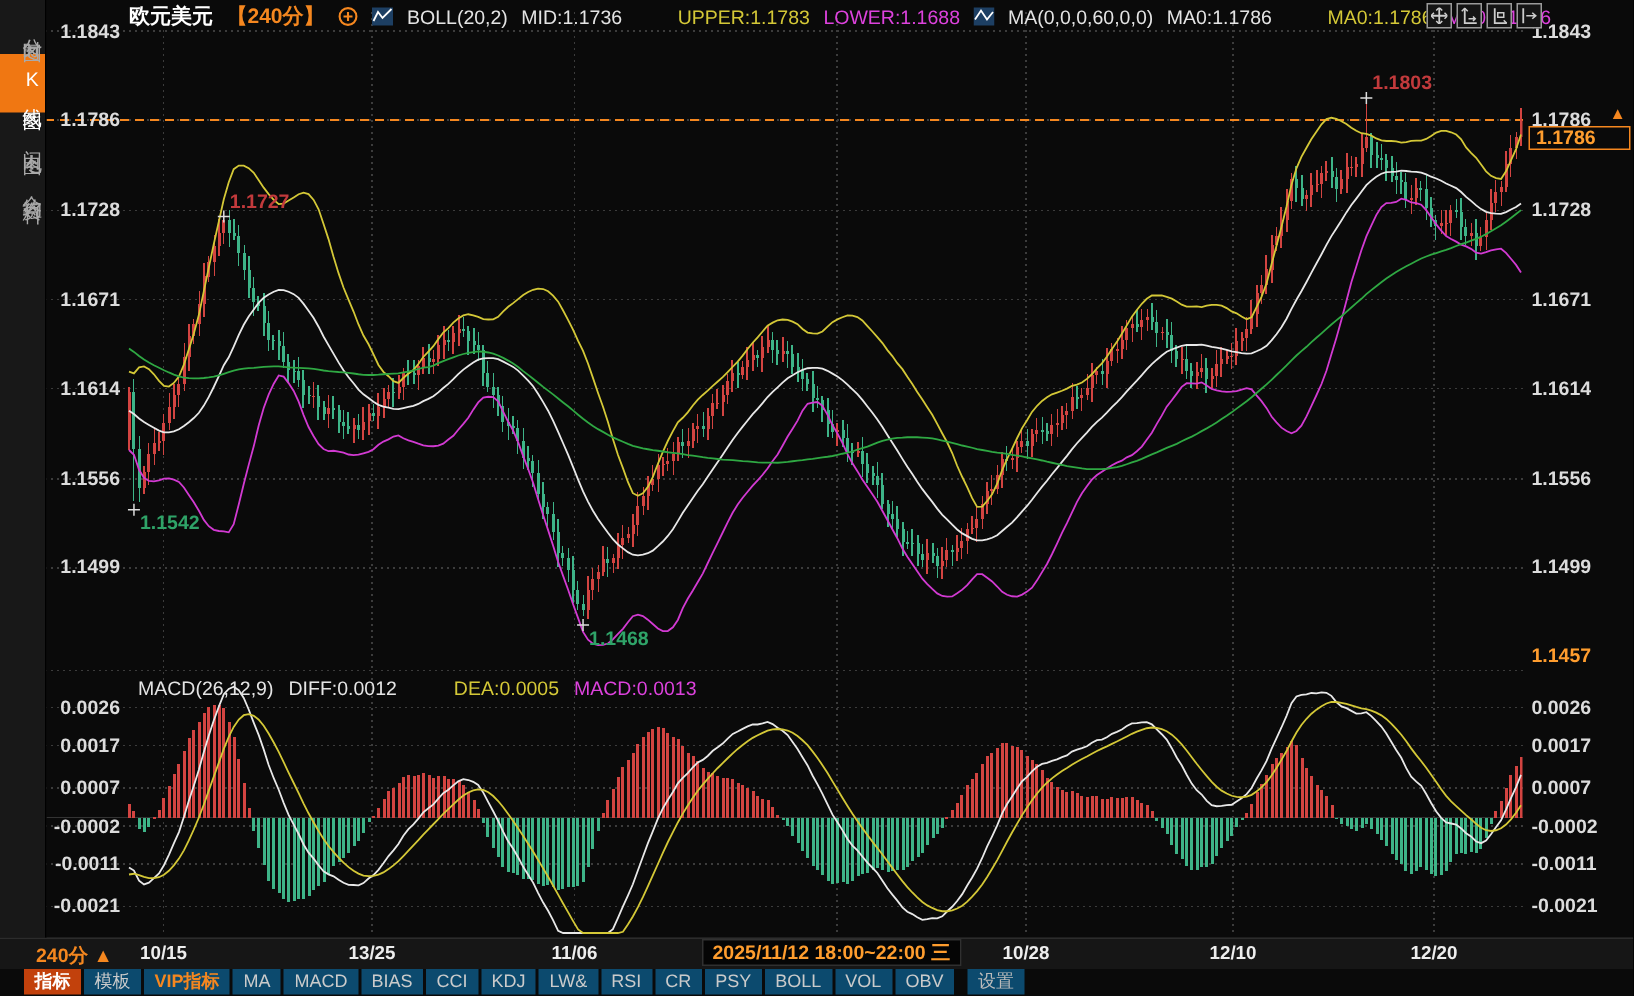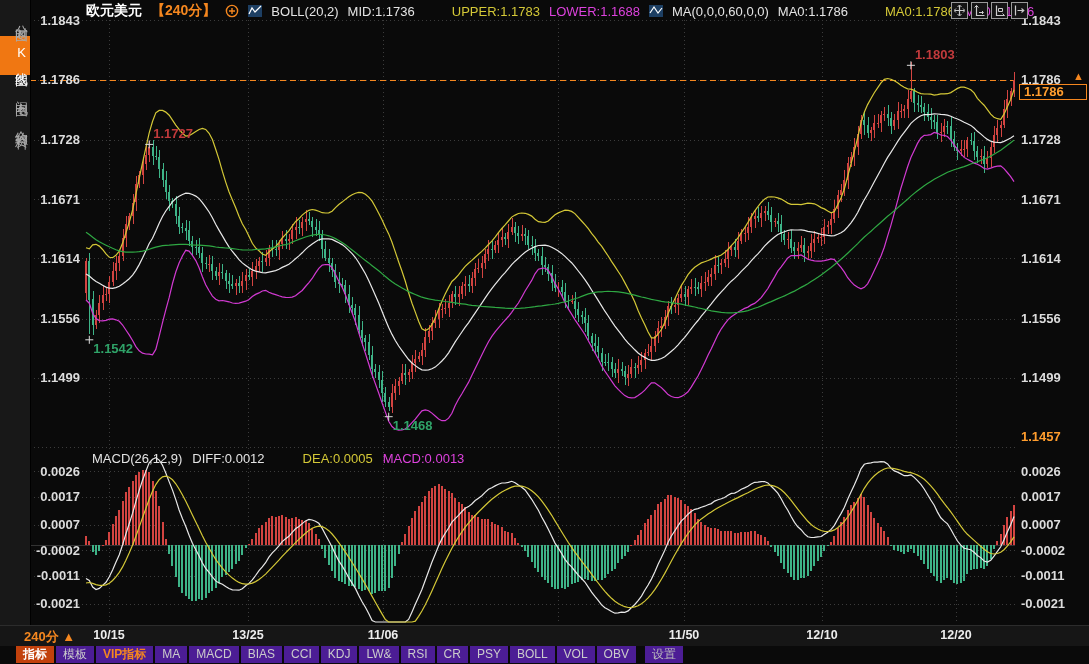--- a/index.html
+++ b/index.html
@@ -35,21 +35,21 @@
   
   .daterow{position:absolute;left:0;top:625px;width:1089px;height:20px;background:#161616;border-top:1px solid #2c2c2c;z-index:8;}
   .period-label{position:absolute;left:24px;top:628px;color:#f5871f;font-weight:bold;font-size:13px;z-index:15;}
   .date-label{position:absolute;top:628px;width:56px;text-align:center;color:#ededed;font-weight:bold;font-size:12.5px;z-index:9;}
   .cursor-info{position:absolute;left:468px;top:626px;height:16px;line-height:16px;padding:0 6px;background:#050505;
                border:1px solid #303030;color:#ff9d2e;font-weight:bold;font-size:13px;z-index:15;white-space:nowrap;}
   .watermark{position:absolute;left:922px;top:606px;font-size:39px;font-weight:bold;letter-spacing:1px;
              color:#d6d6d6;opacity:.92;z-index:40;pointer-events:none;}
   
   .tabbar{position:absolute;left:16px;top:646px;height:17px;display:flex;gap:2px;z-index:20;}
-  .ind-tab{background:#4c1d95;color:#cbcbcb;font-size:12px;line-height:16px;padding:0 7px;cursor:pointer;white-space:nowrap;}
+  .ind-tab{background:#0c4a6e;color:#cbcbcb;font-size:12px;line-height:16px;padding:0 7px;cursor:pointer;white-space:nowrap;}
   .ind-tab.active{background:#c2410c;color:#fff;font-weight:bold;}
   .ind-tab.vip{color:#f5871f;font-weight:bold;}
   .ind-tab.settings{margin-left:7px;color:#bbb;}
 </style>
 </head>
 <body>
 
 <div class="stage">
 
   <svg id="chart" width="1089" height="664">
@@ -236,24 +236,25 @@
   </div>
 
   <div class="daterow"></div>
   <div class="period-label">
     <span>240分</span> <span>▲</span>
   </div>
   <div id="date-labels">
       <div class="date-label" style="left: 81px;">10/15</div>
       <div class="date-label" style="left: 220px;">13/25</div>
       <div class="date-label" style="left: 355px;">11/06</div>
-      <div class="date-label" style="left: 656px;">11/50</div>
+      <div class="date-label" style="left: 656px;">10/28</div>
       <div class="date-label" style="left: 794px;">12/10</div>
       <div class="date-label" style="left: 928px;">12/20</div>
     </div>
+  <div class="cursor-info">2025/11/12 18:00~22:00 三</div>
 
 
   <div class="tabbar" id="tabbar">
       <div class="ind-tab active">指标</div>
       <div class="ind-tab">模板</div>
       <div class="ind-tab vip">VIP指标</div>
       <div class="ind-tab">MA</div>
       <div class="ind-tab">MACD</div>
       <div class="ind-tab">BIAS</div>
       <div class="ind-tab">CCI</div>

